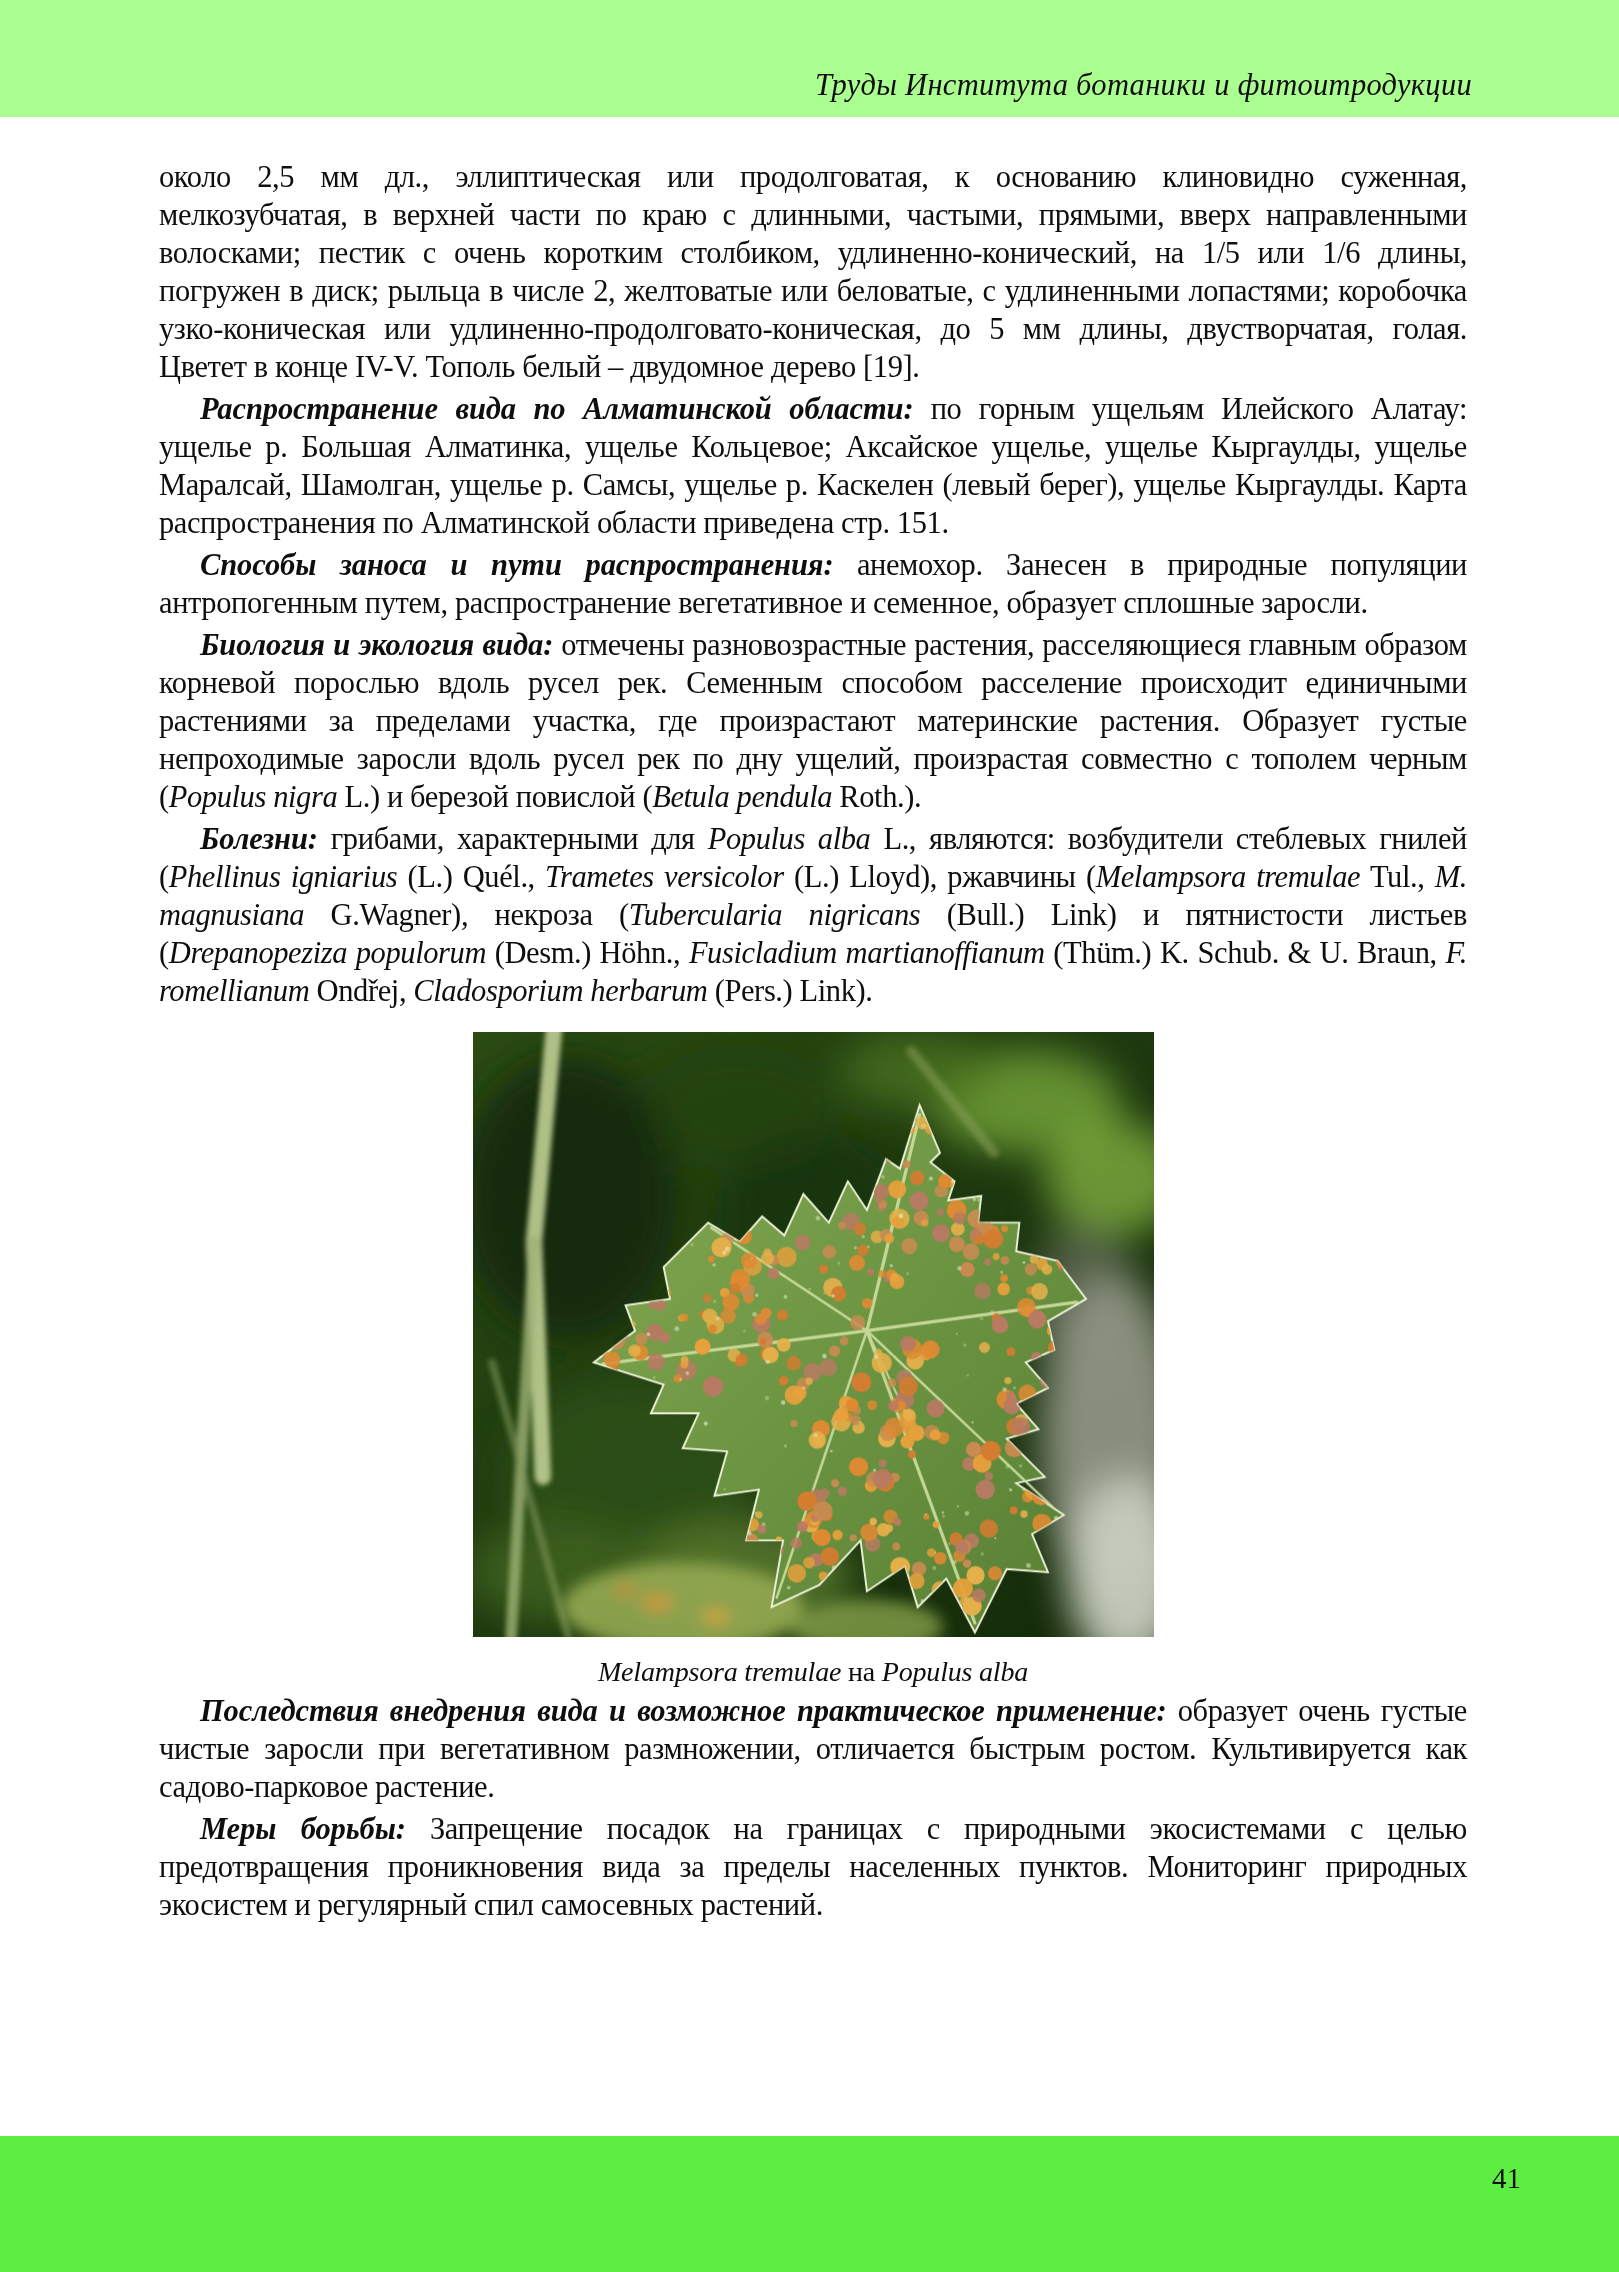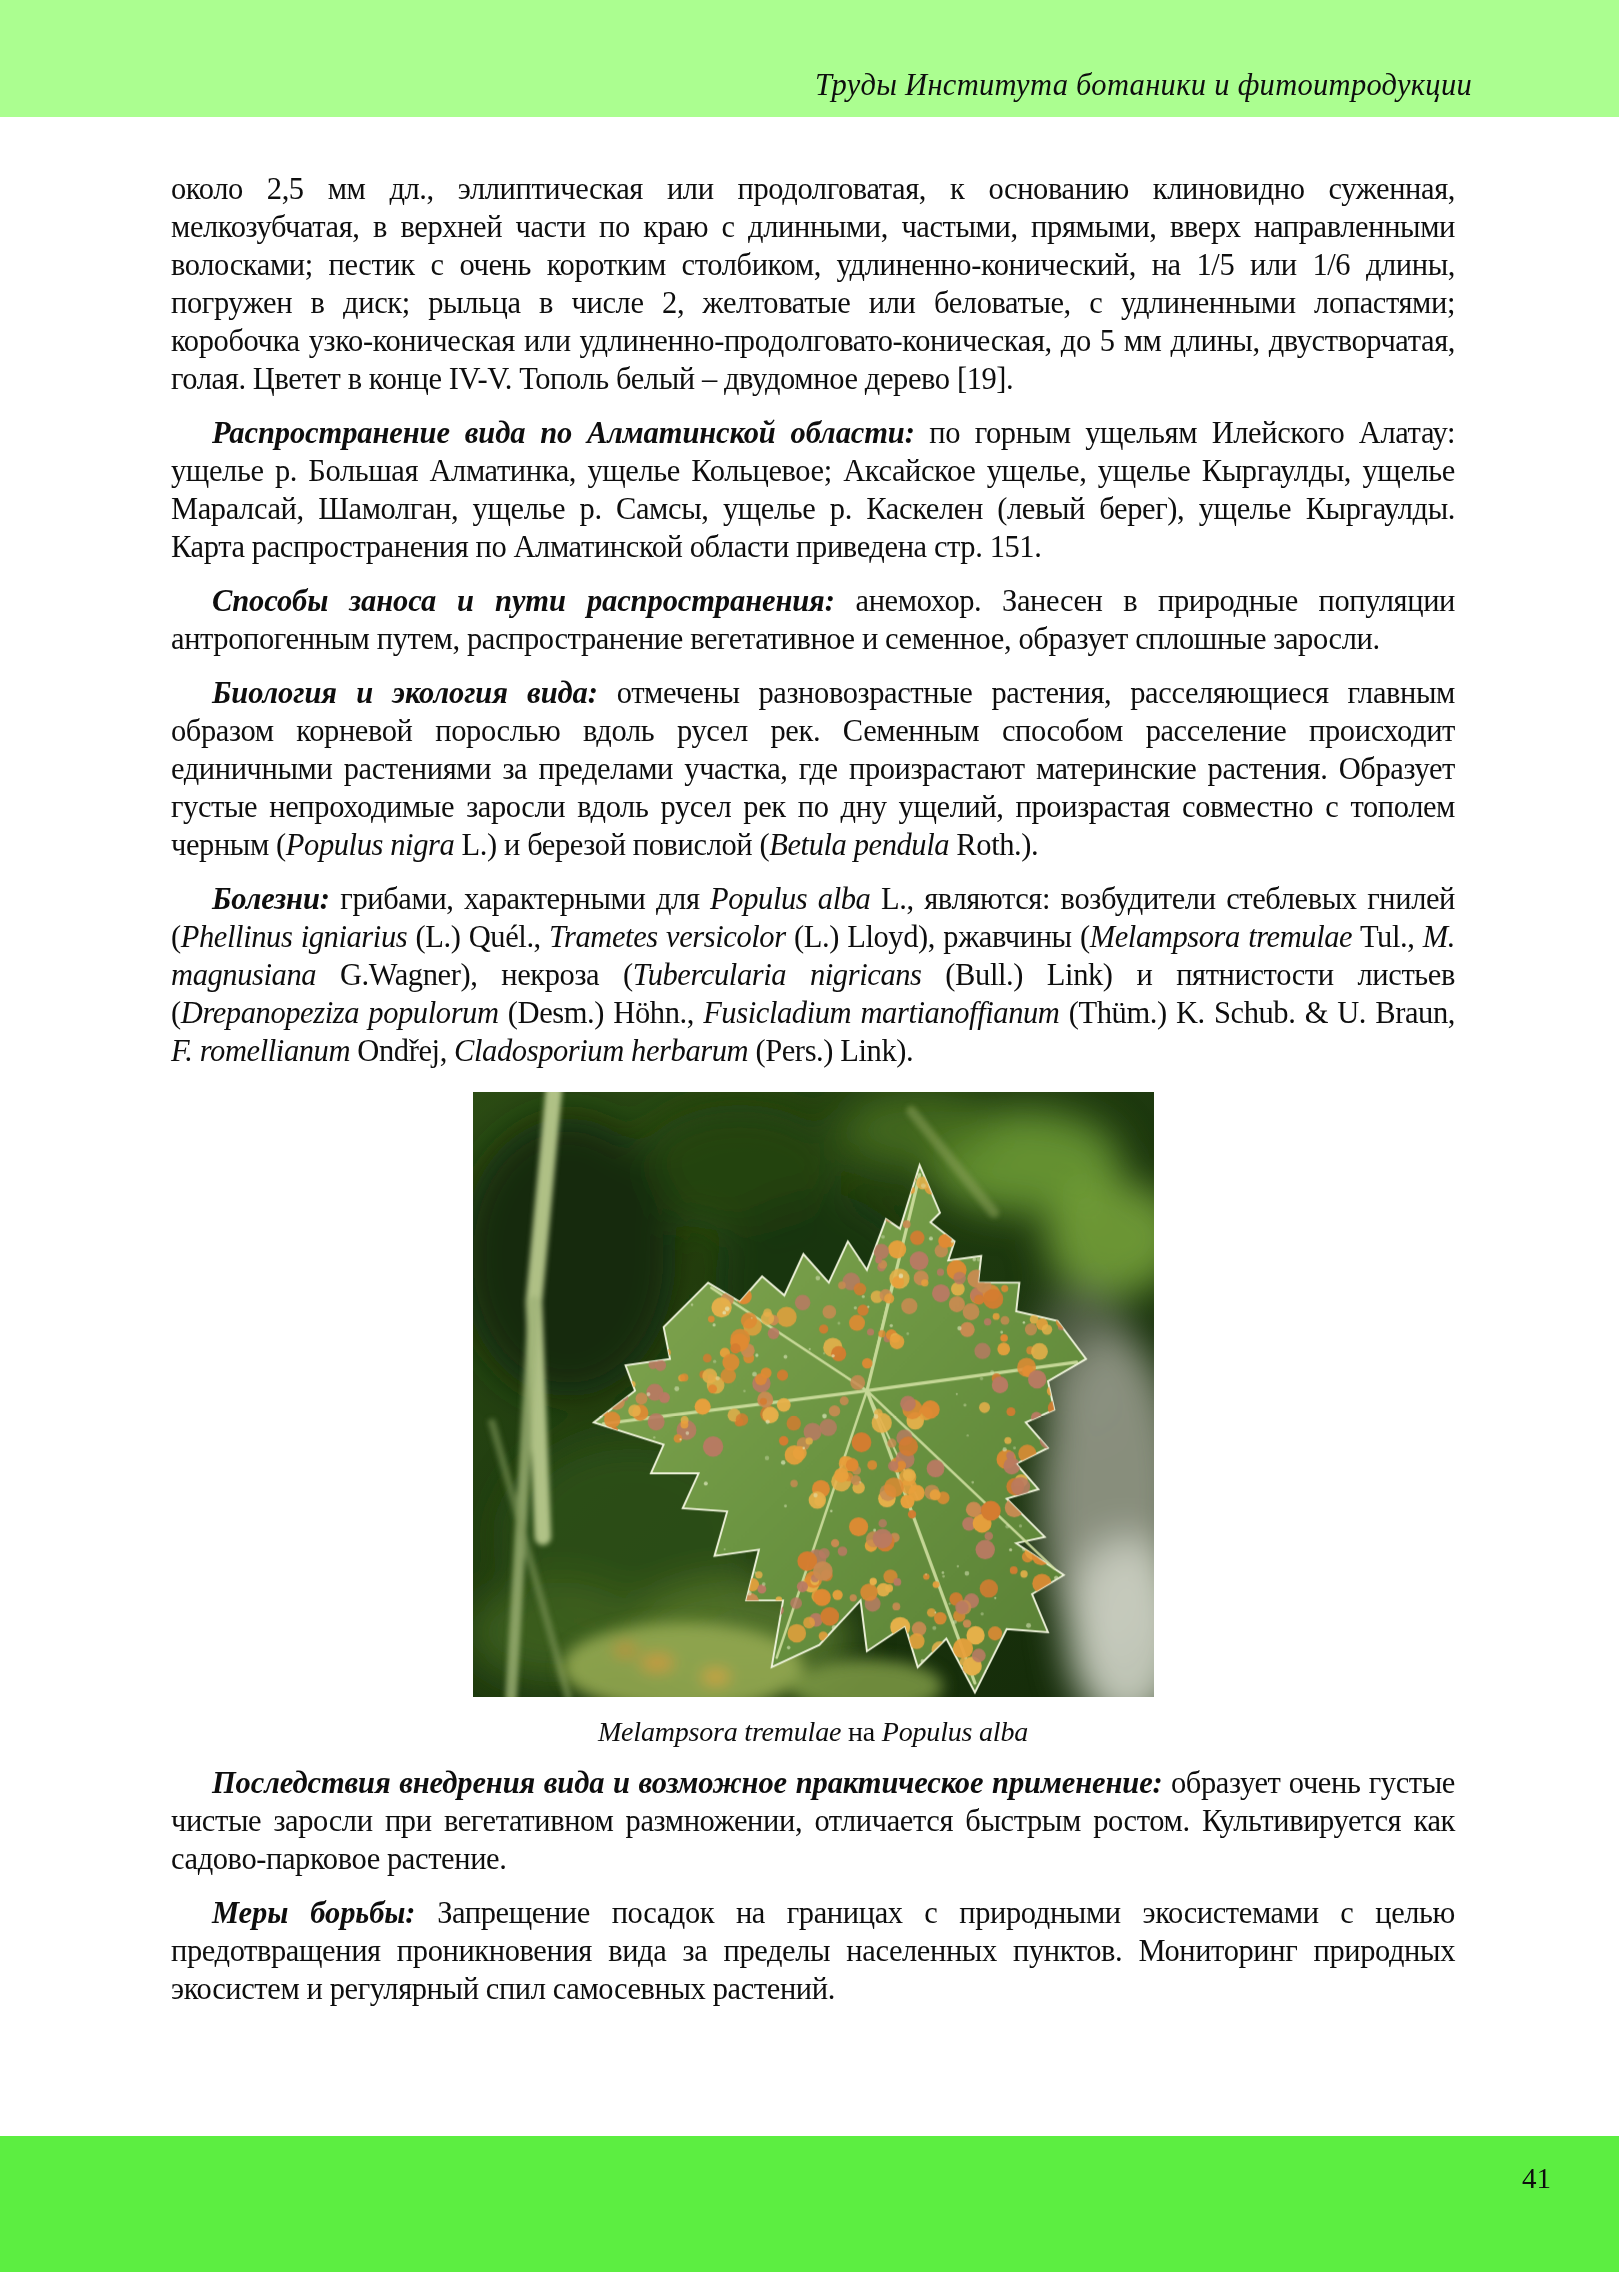--- a/index.html
+++ b/index.html
@@ -21,36 +21,36 @@
     padding:0 148px 16.5px 0;
     text-align:center;
   }
   .header-title{
     font-style:italic;font-size:30.5px;line-height:30.5px;letter-spacing:0.3px;
   }
   .content{
     position:absolute;top:154px;left:155px;width:1316px;
   }
   p.body{
-    margin:16px;font-size:30.5px;line-height:38px;text-align:justify;
+    margin:4px;font-size:30.5px;line-height:38px;text-align:justify;
     letter-spacing:-0.4px;
   }
   p.body.indent{text-indent:41px;}
   .run-bold{font-weight:bold;letter-spacing:-0.1px;font-style:italic;}
   .run-italic{font-style:italic;}
   figure{margin:21.6px auto 0 auto;width:681px;padding:0;}
   .photo{width:681px;height:605px;display:block;}
   figcaption{
     margin-top:18px;text-align:center;
     font-size:28px;line-height:33px;letter-spacing:-0.2px;
   }
   .footer-bar{
     position:absolute;left:0;bottom:0;width:1620px;height:137px;
     background:var(--footer-bg);
-    padding:28px 69px 0 0;text-align:right;
+    padding:28px 99px 0 0;text-align:right;
   }
   .page-number{font-size:29px;line-height:29px;}
 </style>
 </head>
 <body>
 
 <header class="header-bar">
   <span class="header-title">Труды Института ботаники и фитоитродукции</span>
 </header>
 

